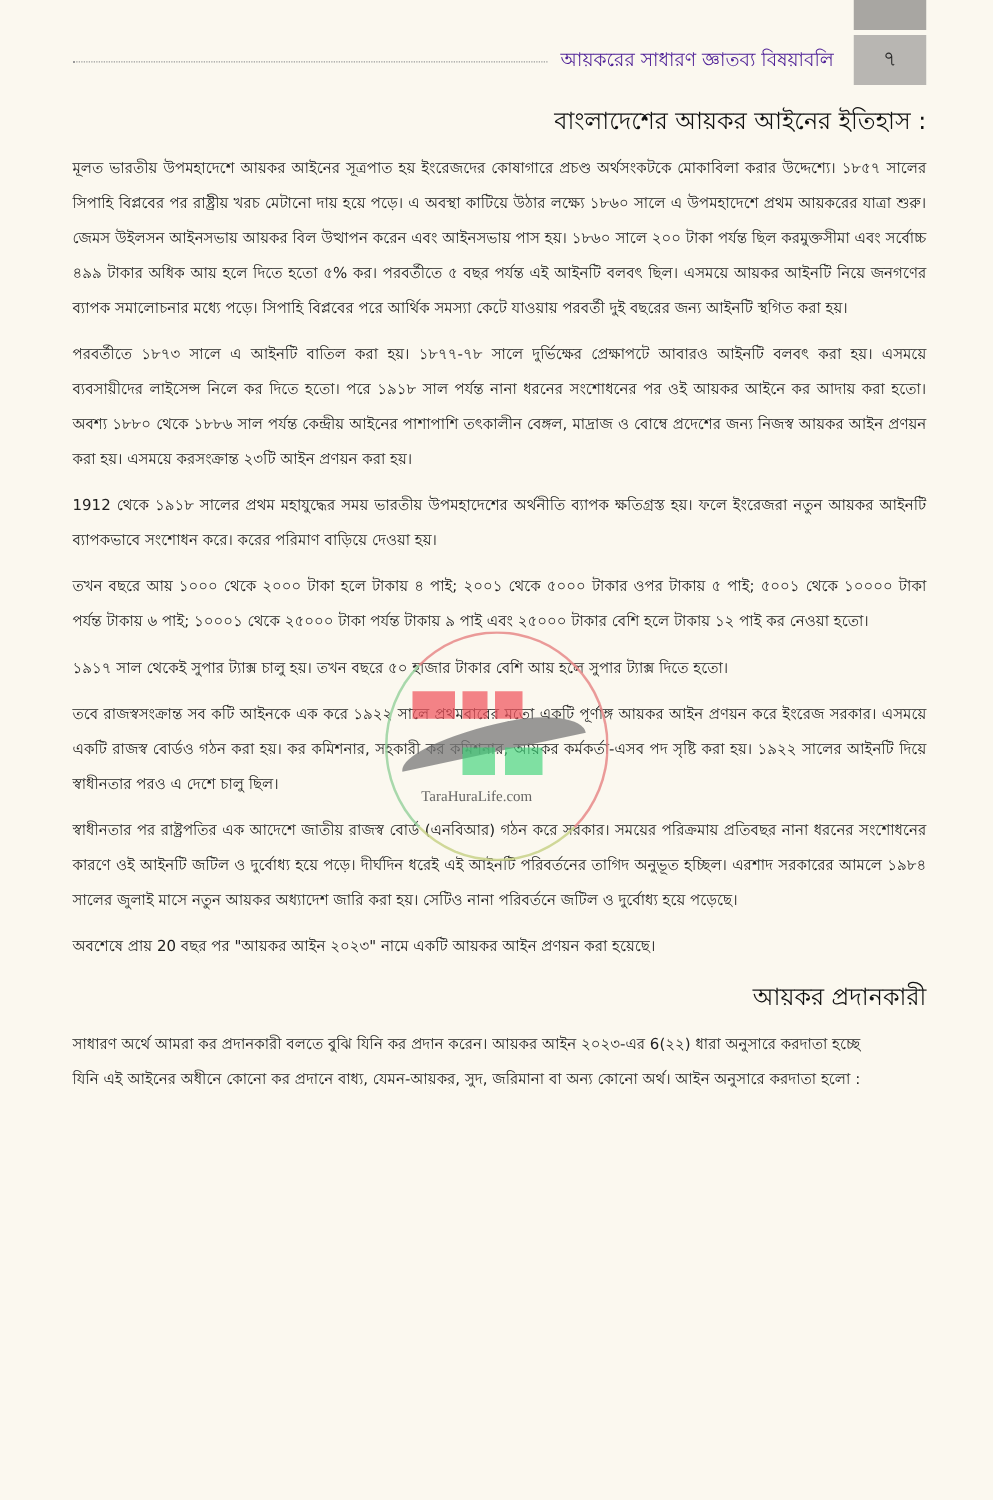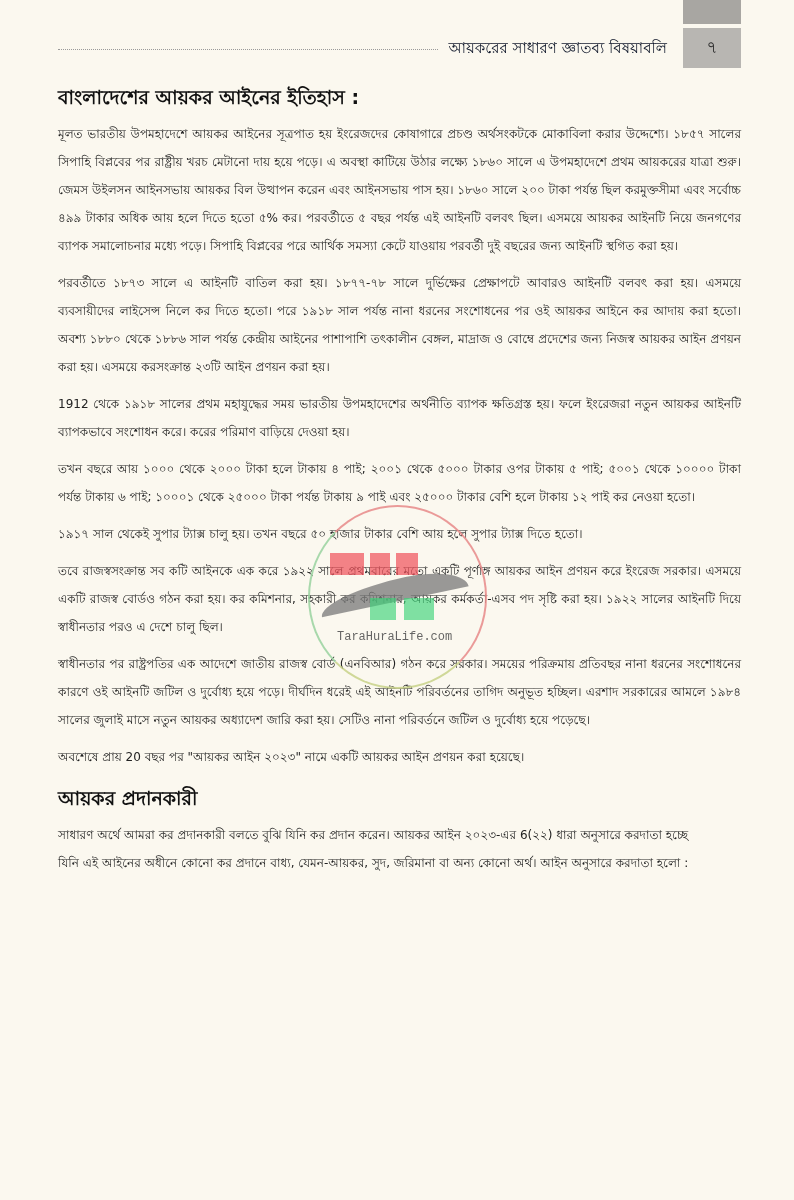--- a/index.html
+++ b/index.html
@@ -15,33 +15,34 @@
     background: #a8a6a2;
   }
   .header {
     position: absolute; left: 58px; top: 28px; width: 683px; height: 40px;
     display: flex; align-items: center;
   }
   .header .dots {
     flex: 1; border-bottom: 1px dotted #9a9a9a; height: 0; margin-right: 10px; margin-top: 2px;
   }
   .header .running-title {
-    font-size: 15px; color: #0f172a; white-space: nowrap; margin-right: 16px;
+    font-size: 15px; color: #4c1d95; white-space: nowrap; margin-right: 16px;
   }
   .header .page-num {
     width: 58px; height: 40px; background: #b8b6b2;
     display: flex; align-items: center; justify-content: center;
     font-size: 17px; color: #2a2a2a;
   }
   .content {
     position: absolute; left: 58px; top: 80px; width: 683px;
   }
   h2.section-title {
-    margin: 0 0 6px 0; font-size: 19px; font-weight: bold; color: #111;
+    margin: 0 0 6px 0; font-size: 19px; font-weight: normal; color: #111;
     line-height: 34px;
+    text-align: right;
   }
   h2.section-title.second { margin-top: 10px; }
   p.para {
     margin: 0 0 9px 0; font-size: 12px; line-height: 28px;
     text-align: justify; color: #222;
   }
   p.para.tight { margin-bottom: 0; }
   .watermark {
     position: absolute; left: 308px; top: 505px; width: 175px; height: 180px;
     border-radius: 50%;
@@ -61,21 +62,21 @@
     border-radius: 60% 40% 0 0 / 100% 100% 0 0;
     transform: rotate(-12deg); pointer-events: none;
   }
   .wm-bottom {
     position: absolute; left: 370px; top: 598px; width: 100px; height: 24px;
     display: flex; gap: 8px; pointer-events: none;
   }
   .wm-bottom span { display: block; background: rgba(60,210,120,0.65); height: 22px; }
   .wm-text {
     position: absolute; left: 337px; top: 630px; font-size: 12px; color: #555;
-    font-family: Liberation Mono, monospace; pointer-events: none; opacity: 0.9;
+    font-family: Liberation Serif, serif; pointer-events: none; opacity: 0.9;
   }
 </style>
 </head>
 <body>
 
 <div class="bleed-tab-top"></div>
 
 <div class="header">
   <div class="dots"></div>
   <div class="running-title">আয়করের সাধারণ জ্ঞাতব্য বিষয়াবলি</div>

